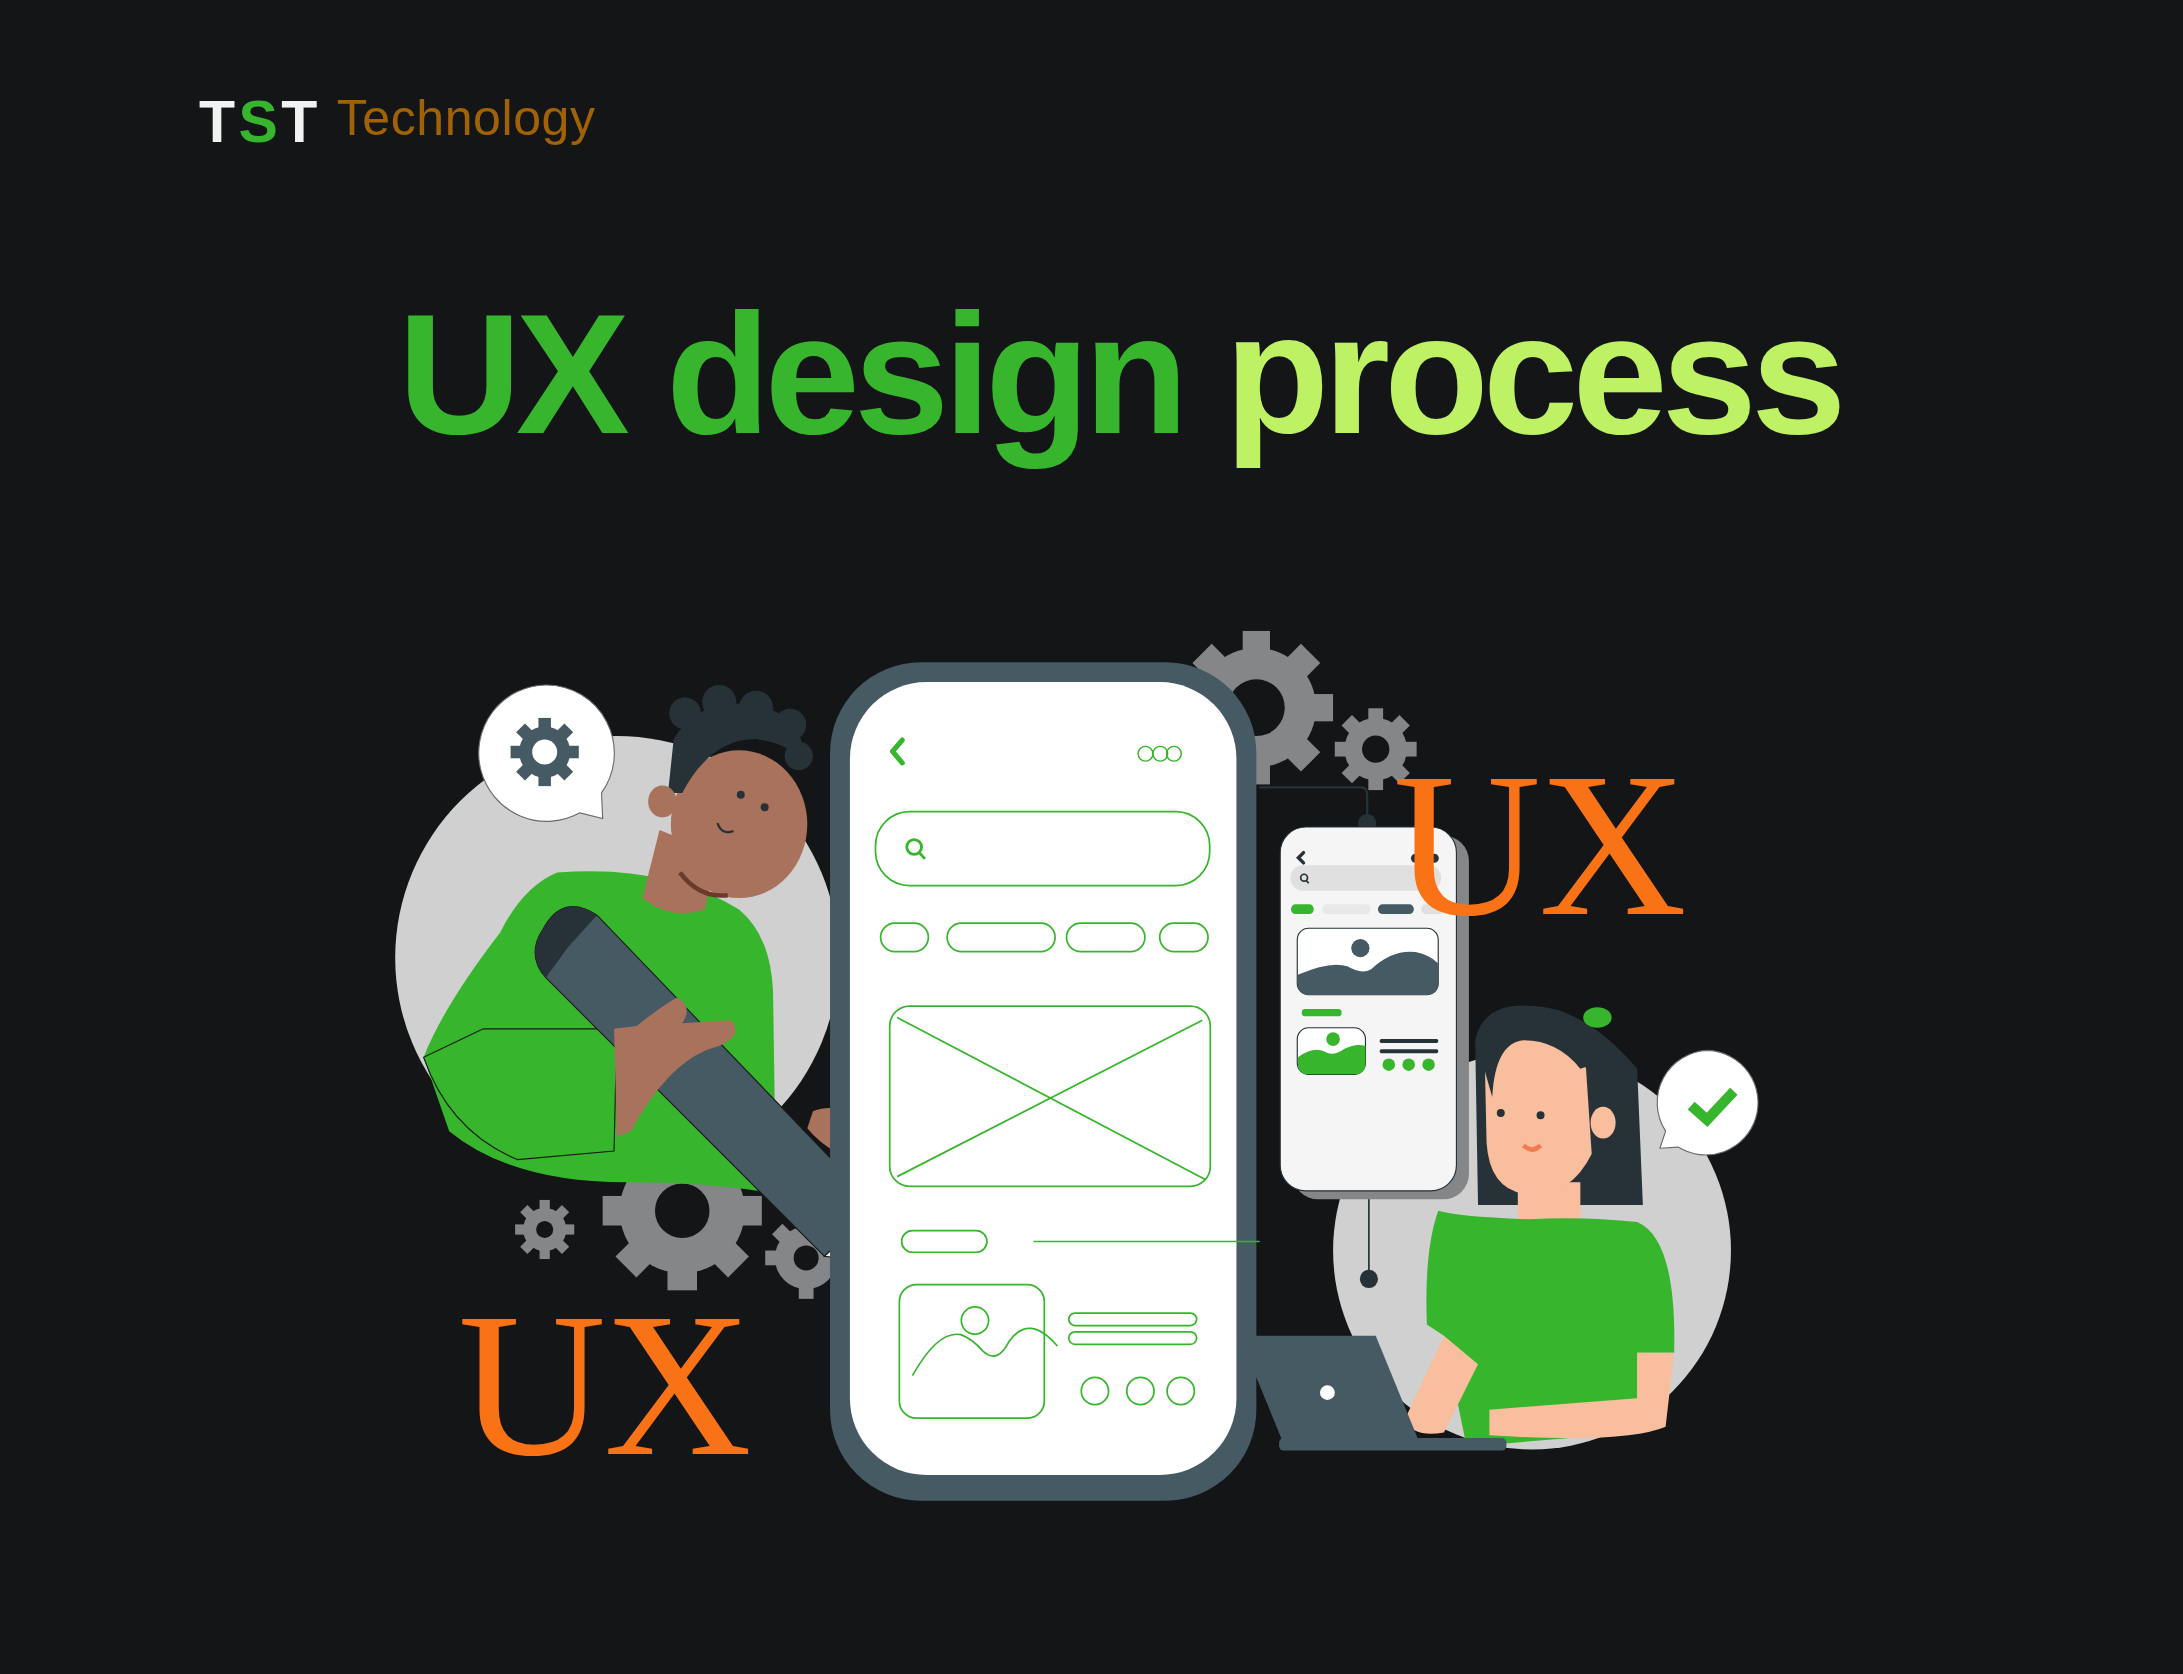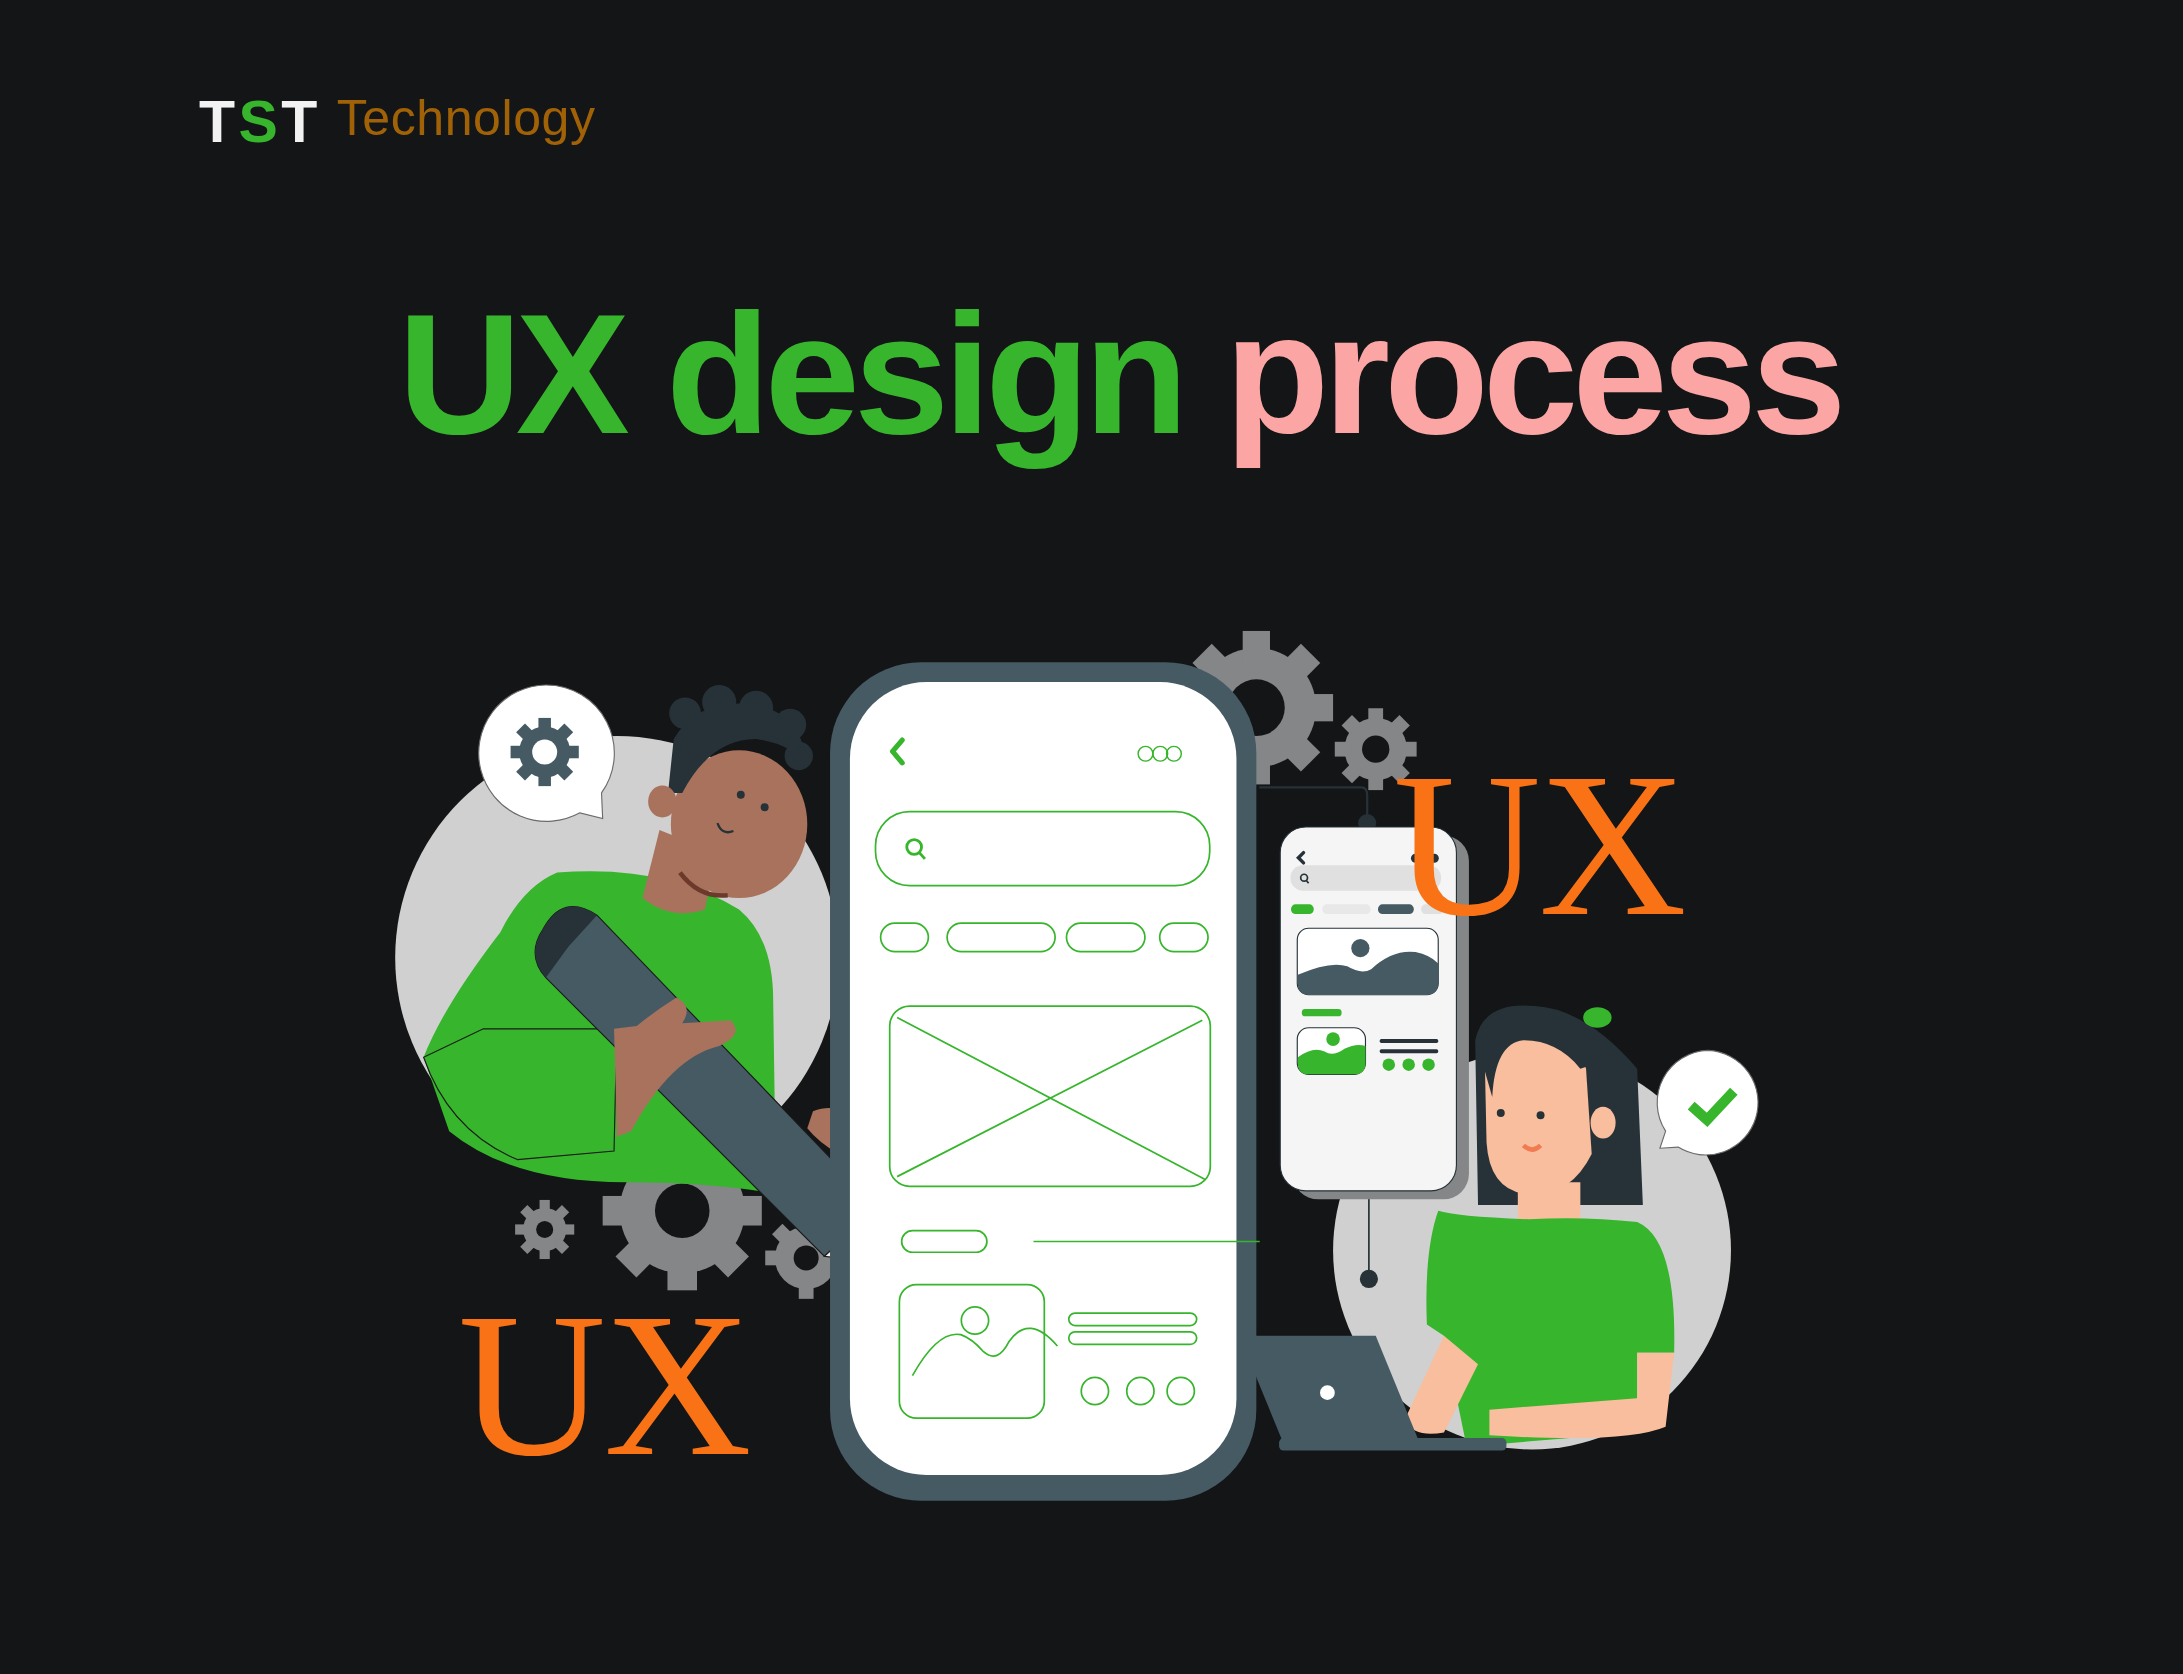--- a/index.html
+++ b/index.html
@@ -7,21 +7,21 @@
     width:2183px; height:1674px; background:#131517; position:relative; overflow:hidden;
     font-family:"Liberation Sans", "DejaVu Sans", sans-serif;
   }
   .abs { position:absolute; }
   .logo { left:199px; top:93px; height:63px; display:flex; align-items:flex-start; gap:16px; }
   .logo-mark { font-weight:700; font-size:59px; color:#f2f2f2; letter-spacing:3.4px; line-height:1; }
   .logo-mark .s { color:#37b52c; }
   .logo-word { font-size:50px; color:#a16207; line-height:1; letter-spacing:0.6px; }
   .title { left:398px; top:284px; font-weight:700; font-size:171px; letter-spacing:-5.7px; line-height:1.05; white-space:nowrap; }
   .title .g { color:#37b52c; }
-  .title .w { color:#fca5a5; }
+  .title .w { color:#bef264; }
   .ux-big { font-weight:400; font-size:205px; color:#f97316; line-height:1; letter-spacing:-2.3px;font-family:Liberation Serif, serif; }
   svg.scene { position:absolute; left:0; top:0; }
 </style>
 </head>
 <body>
 
 <div class="abs logo">
   <div class="logo-mark">
     <span>T</span><span class="s">S</span><span>T</span>
   </div>

